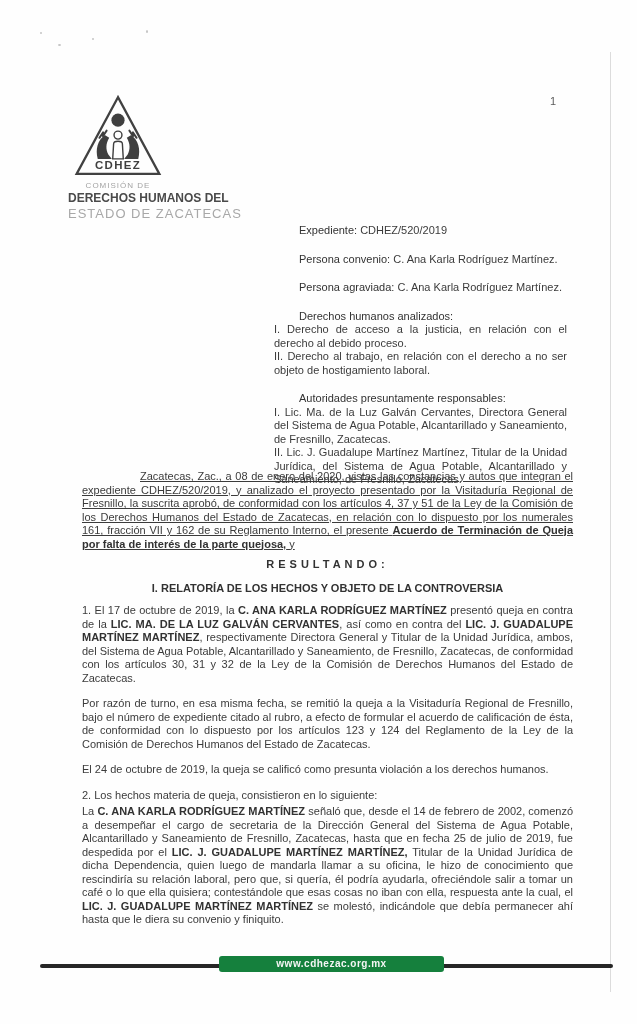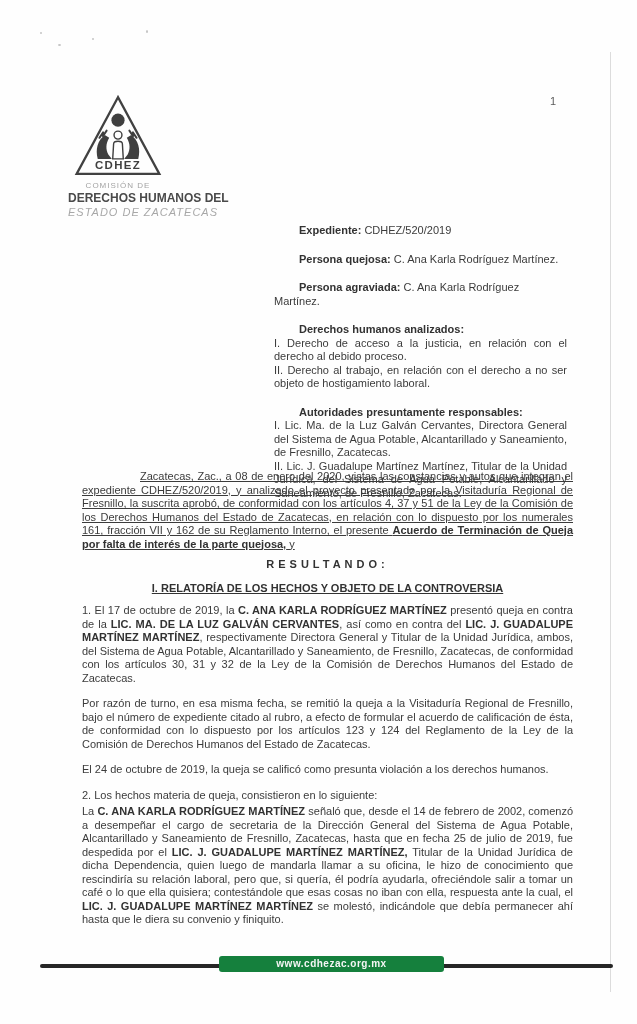--- a/index.html
+++ b/index.html
@@ -14,37 +14,37 @@
   }
   
   .scan-edge{position:absolute;top:52px;right:26px;width:1px;height:940px;background:#dcdcdc;}
   .speck{position:absolute;border-radius:50%;background:#c4c4c4;}
 
   
   .logo-block{position:absolute;left:68px;top:94px;width:100px;text-align:center;}
   .logo-svg{display:block;margin:0 auto;width:88px;height:84px;}
   .org-line1{font-size:8px;letter-spacing:1px;color:#a3a3a3;margin-top:3px;white-space:nowrap;}
   .org-line2{font-size:12px;font-weight:700;color:#4a4a4a;margin-top:1px;white-space:nowrap;}
-  .org-line3{font-size:11px;letter-spacing:1px;color:#a8a8a8;margin-top:1px;white-space:nowrap;font-style:italic;}
+  .org-line3{font-size:13px;letter-spacing:1px;color:#a8a8a8;margin-top:1px;white-space:nowrap;}
 
   .page-number{position:absolute;left:550px;top:95px;font-size:11px;color:#5c5c5c;}
 
   
   .caption{position:absolute;left:274px;top:224px;width:293px;font-size:11px;line-height:13.5px;}
   .cap-item{margin-bottom:15px;}
-  .cap-label{font-weight:700;color:#323232;padding-left:25px;}
+  .cap-label{font-weight:400;color:#323232;padding-left:25px;}
   .cap-para{text-align:justify;}
   .bold{font-weight:700;color:#323232;}
 
   
   .body-col{position:absolute;left:82px;top:470px;width:491px;font-size:11px;line-height:13.5px;}
   .body-col p{margin:0 0 12px 0;text-align:justify;}
   p.intro{text-indent:58px;margin-bottom:7px;text-decoration:underline;}
   .resultando{text-align:center !important;font-weight:700;letter-spacing:4px;color:#323232;margin-bottom:10px !important;}
-  .heading1{text-align:center !important;font-weight:700;color:#323232;margin-bottom:9px !important;text-decoration:underline;}
+  .heading1{text-align:center !important;font-weight:700;color:#323232;margin-bottom:9px !important;}
   p.tight{margin-bottom:3px;}
 
   
   .footer-line{position:absolute;left:40px;top:964px;width:573px;height:4px;background:#262626;border-radius:2px;}
   .footer-badge{
     position:absolute;left:219px;top:956px;width:225px;height:16px;
     background:#15803d;border-radius:3px;
     color:#f5f5f5;font-size:10px;font-weight:700;letter-spacing:0.5px;
     text-align:center;line-height:16px;
   }
@@ -84,21 +84,21 @@
     <div class="org-line2">DERECHOS HUMANOS DEL</div>
     <div class="org-line3">ESTADO DE ZACATECAS</div>
   </div>
 
   <div class="caption">
     <div class="cap-item">
       <span class="cap-label">Expediente:</span>
       <span>CDHEZ/520/2019</span>
     </div>
     <div class="cap-item">
-      <span class="cap-label">Persona quejosa:</span>
+      <span class="cap-label">Persona convenio:</span>
       <span>C. Ana Karla Rodríguez Martínez.</span>
     </div>
     <div class="cap-item">
       <span class="cap-label">Persona agraviada:</span>
       <span>C. Ana Karla Rodríguez Martínez.</span>
     </div>
     <div class="cap-item">
       <div class="cap-label">Derechos humanos analizados:</div>
       <div class="cap-para">I. Derecho de acceso a la justicia, en relación con el derecho al debido proceso.</div>
       <div class="cap-para">II. Derecho al trabajo, en relación con el derecho a no ser objeto de hostigamiento laboral.</div>

